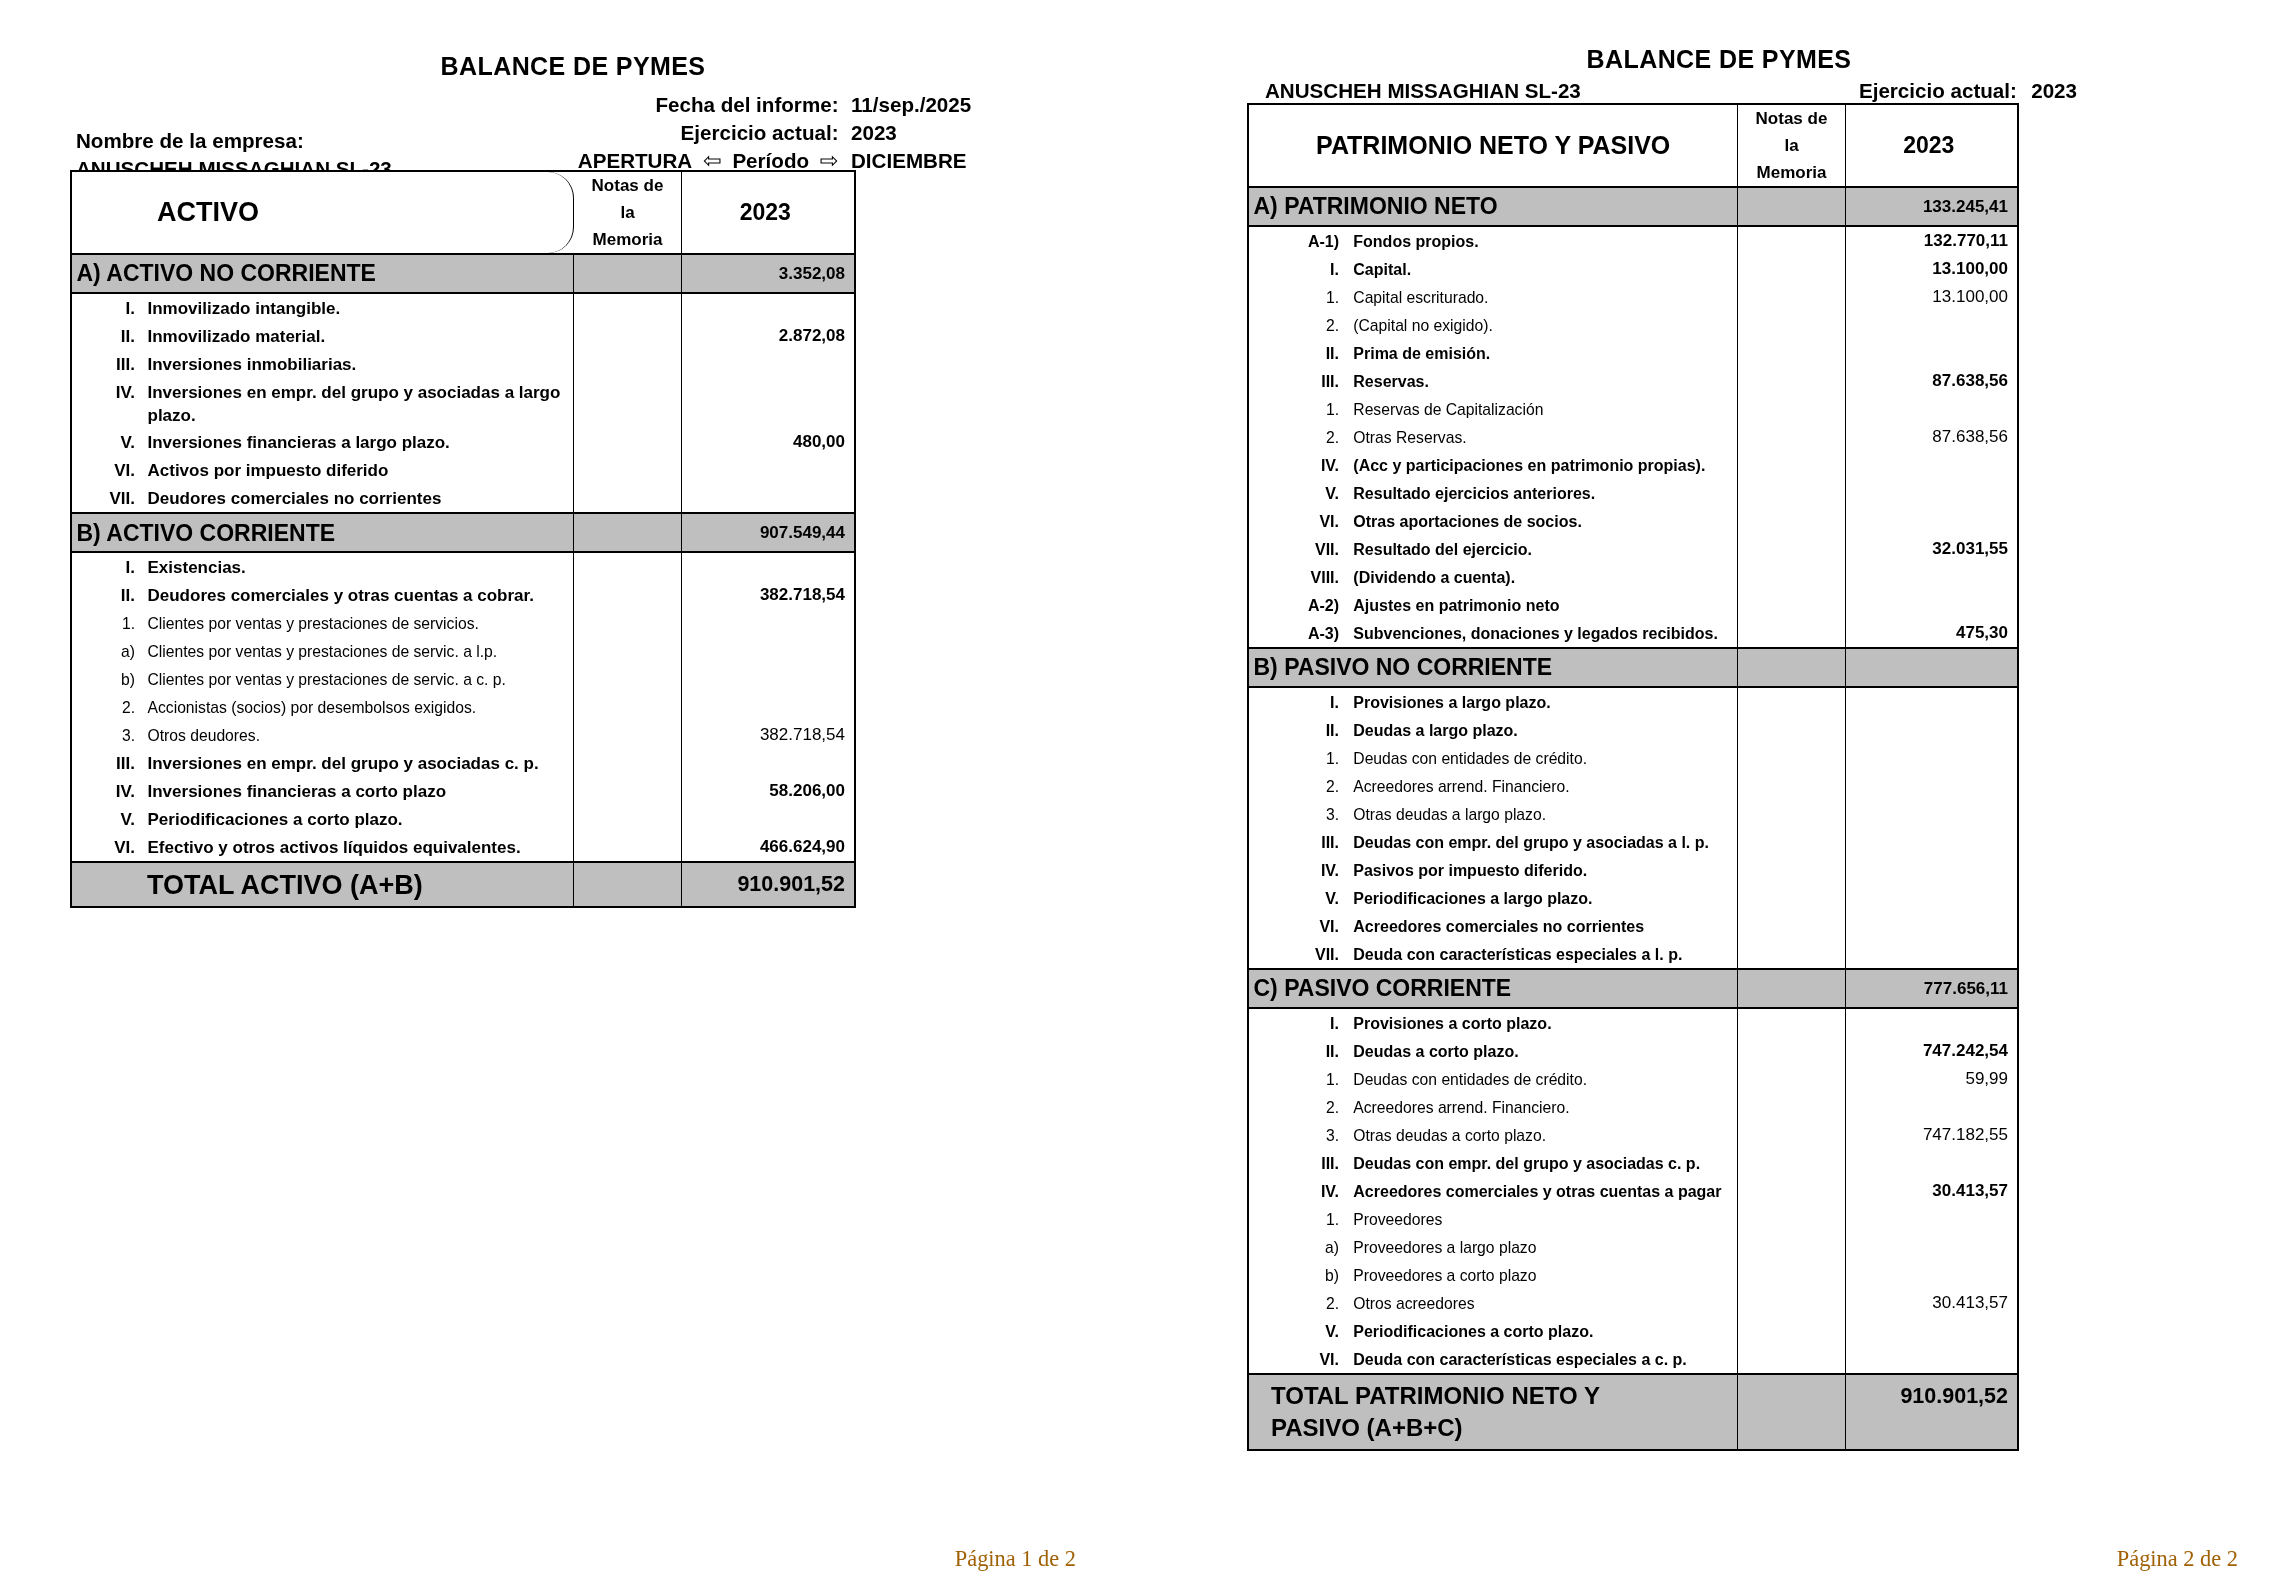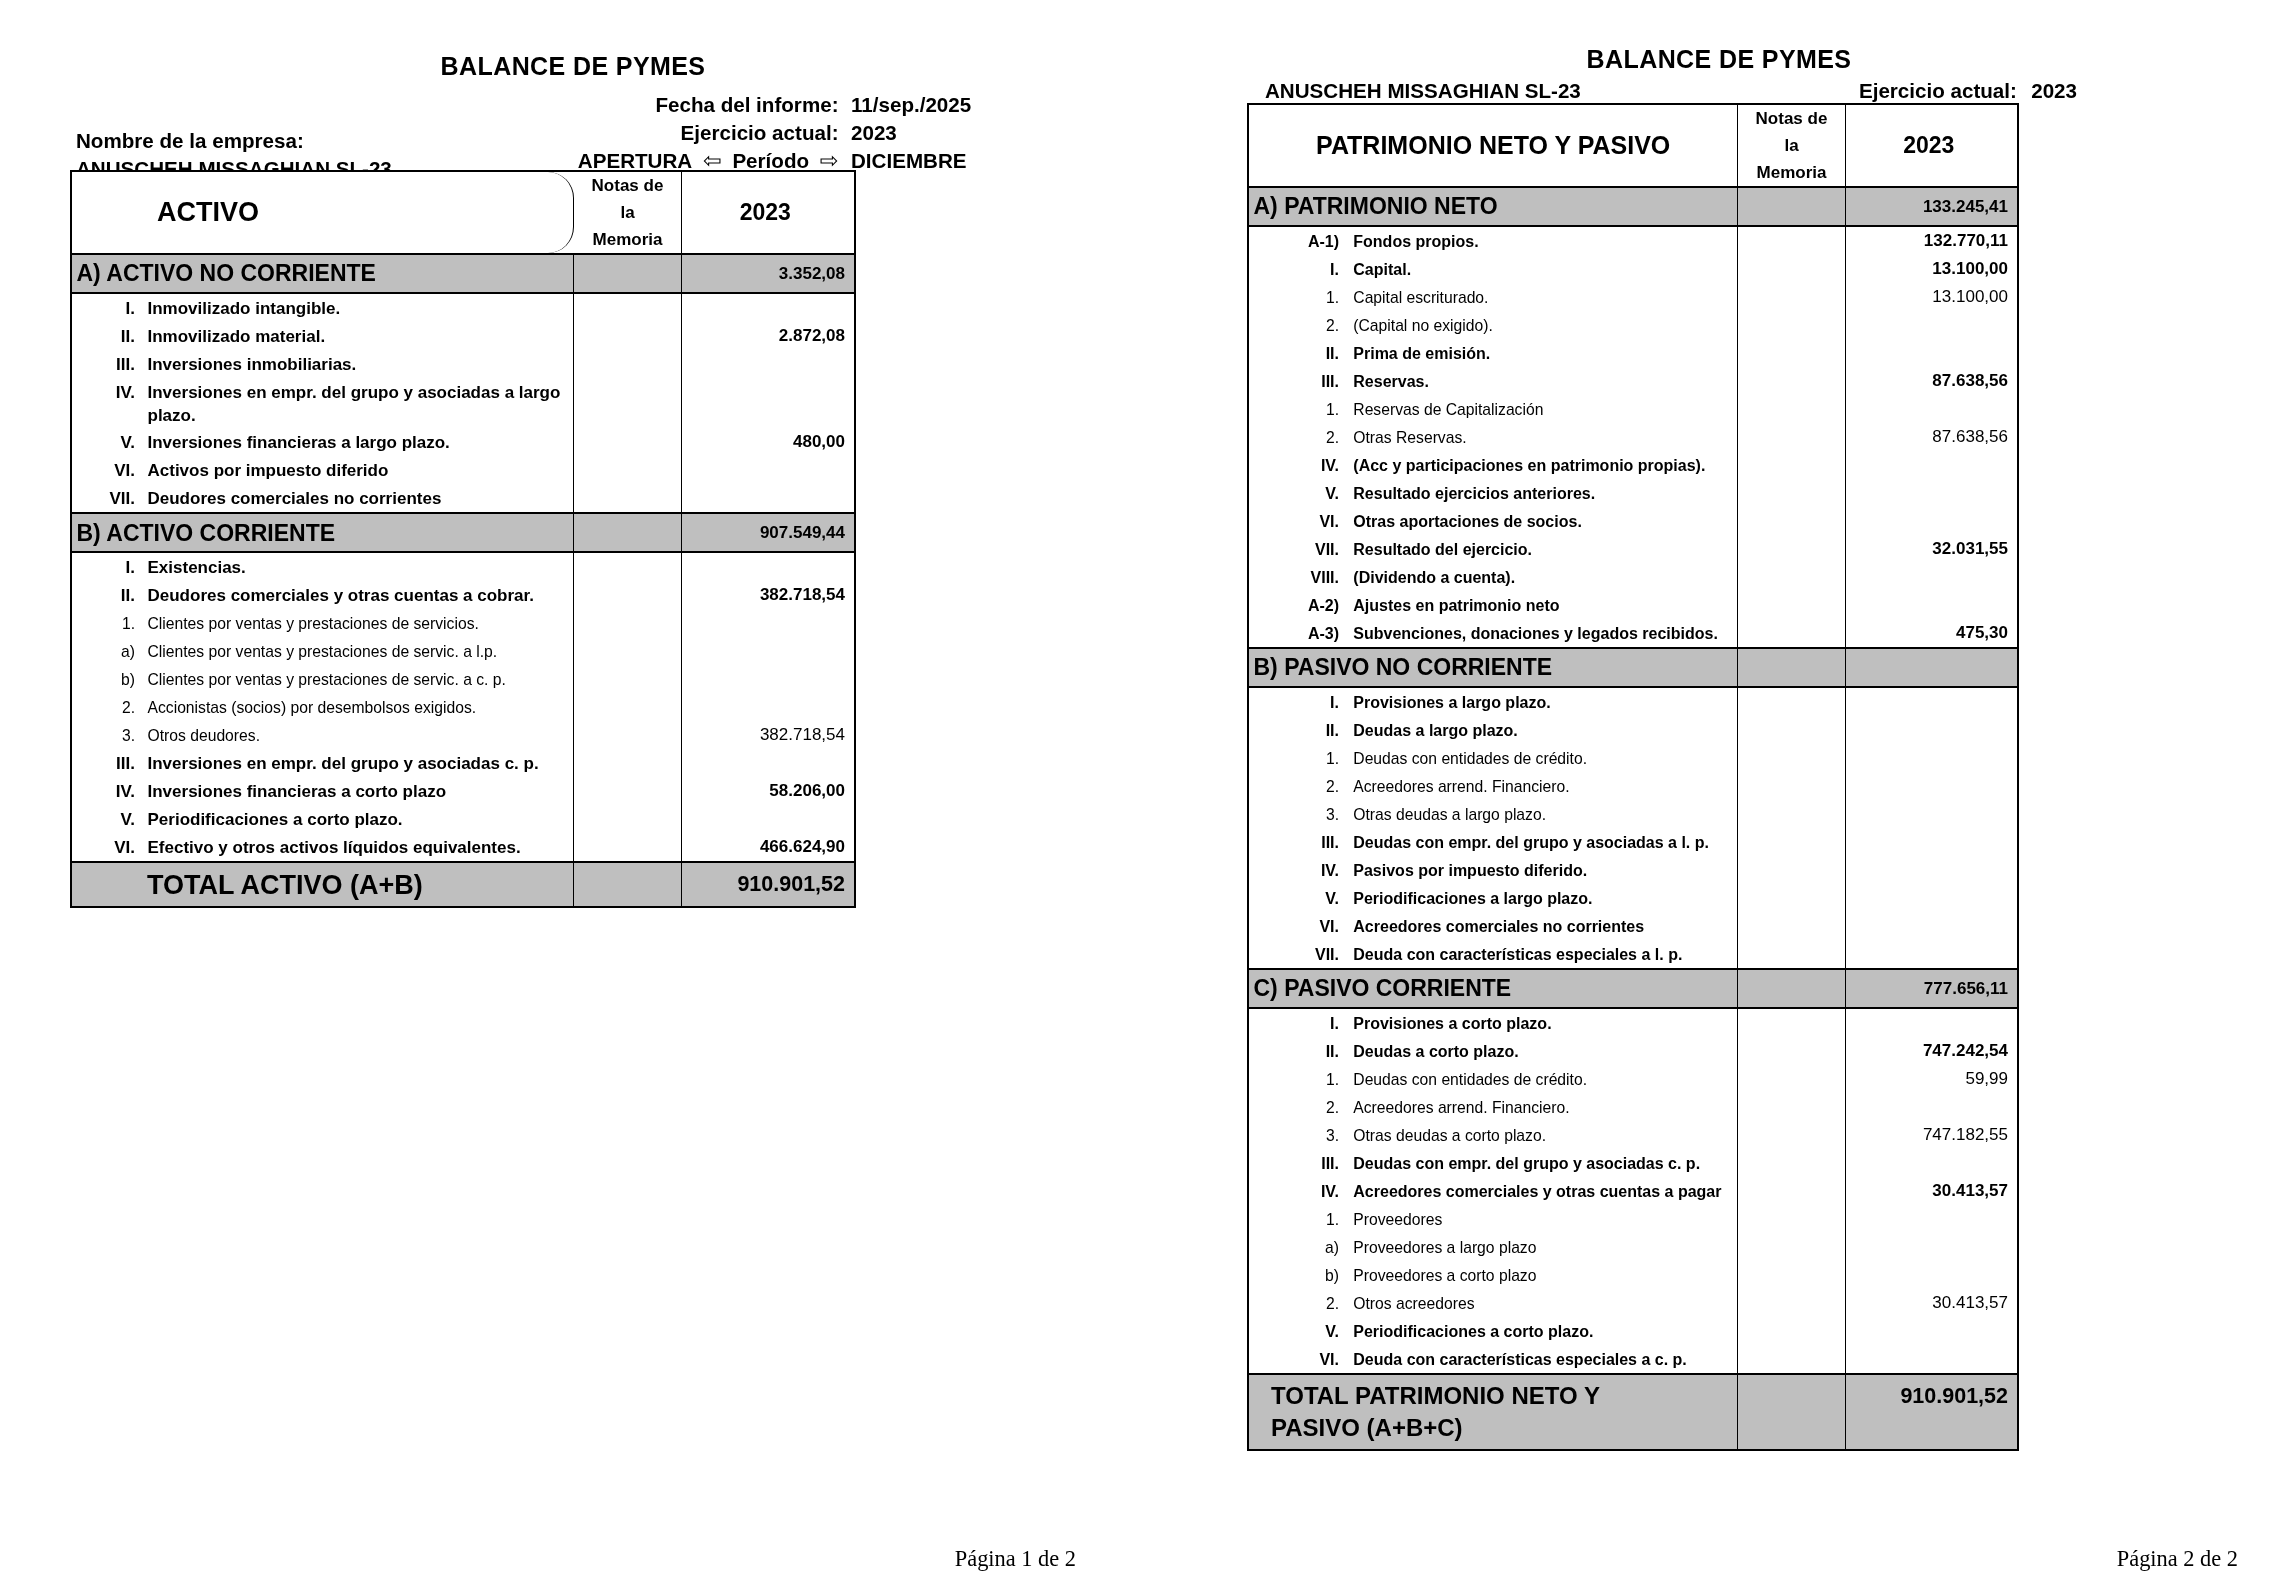--- a/index.html
+++ b/index.html
@@ -76,21 +76,21 @@
   .trow.total { background:#bfbfbf; border-top:2.7px solid #000; }
   .t1 .total { min-height:43px; }
   .t2 .total { min-height:74px; }
   .total .cdesc { align-items:center; font-weight:bold; }
   .t1 .total .cdesc { padding-left:75px; font-size:27px; }
   .t2 .total .cdesc { padding-left:22px; font-size:24px; line-height:32px; }
   .t2 .total .lbl { max-width:358px; padding-left:0; }
   .total .cval { font-size:21.5px; }
   .t2 .total .cval { align-items:flex-start; padding-top:9px; }
 
-  .footer { position:absolute; top:1546px; font-family:"Liberation Serif", serif; font-size:22.4px; color:#000000; }
+  .footer { position:absolute; top:1546px; font-family:"Liberation Serif", serif; font-size:22.4px; color:#a16207; }
   #pageL .footer { right:70px; }
   #pageR .footer { right:54px; }
 </style>
 </head>
 <body>
 
 <div class="page" id="pageL">
   <div class="page-title">BALANCE DE PYMES</div>
 
   <div class="hdrL">

